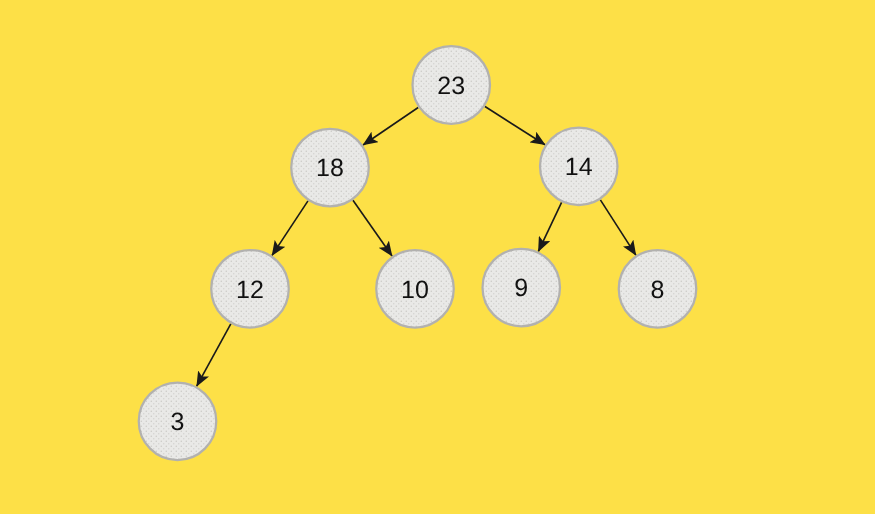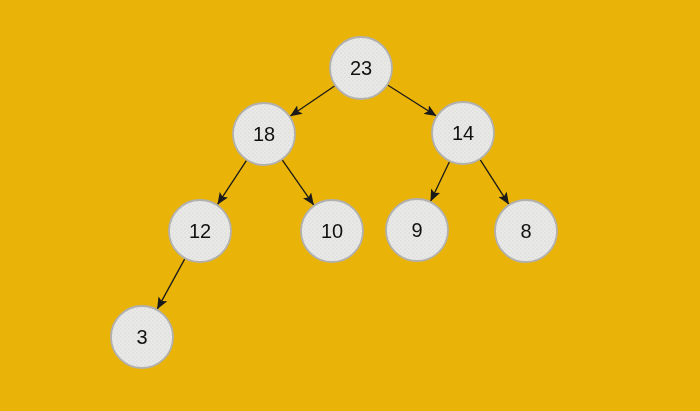--- a/index.html
+++ b/index.html
@@ -4,21 +4,21 @@
 <style>
   html, body {
     margin: 0;
     padding: 0;
     background: #ffffff;
   }
   #stage {
     position: relative;
     width: 700px;
     height: 411px;
-    background: #eab308;
+    background: #fde047;
     overflow: hidden;
     font-family: "Liberation Sans", sans-serif;
   }
   #tree-svg {
     display: block;
   }
   .node-label {
     font-family: "Liberation Sans", sans-serif;
     font-size: 20px;
     fill: #111111;

